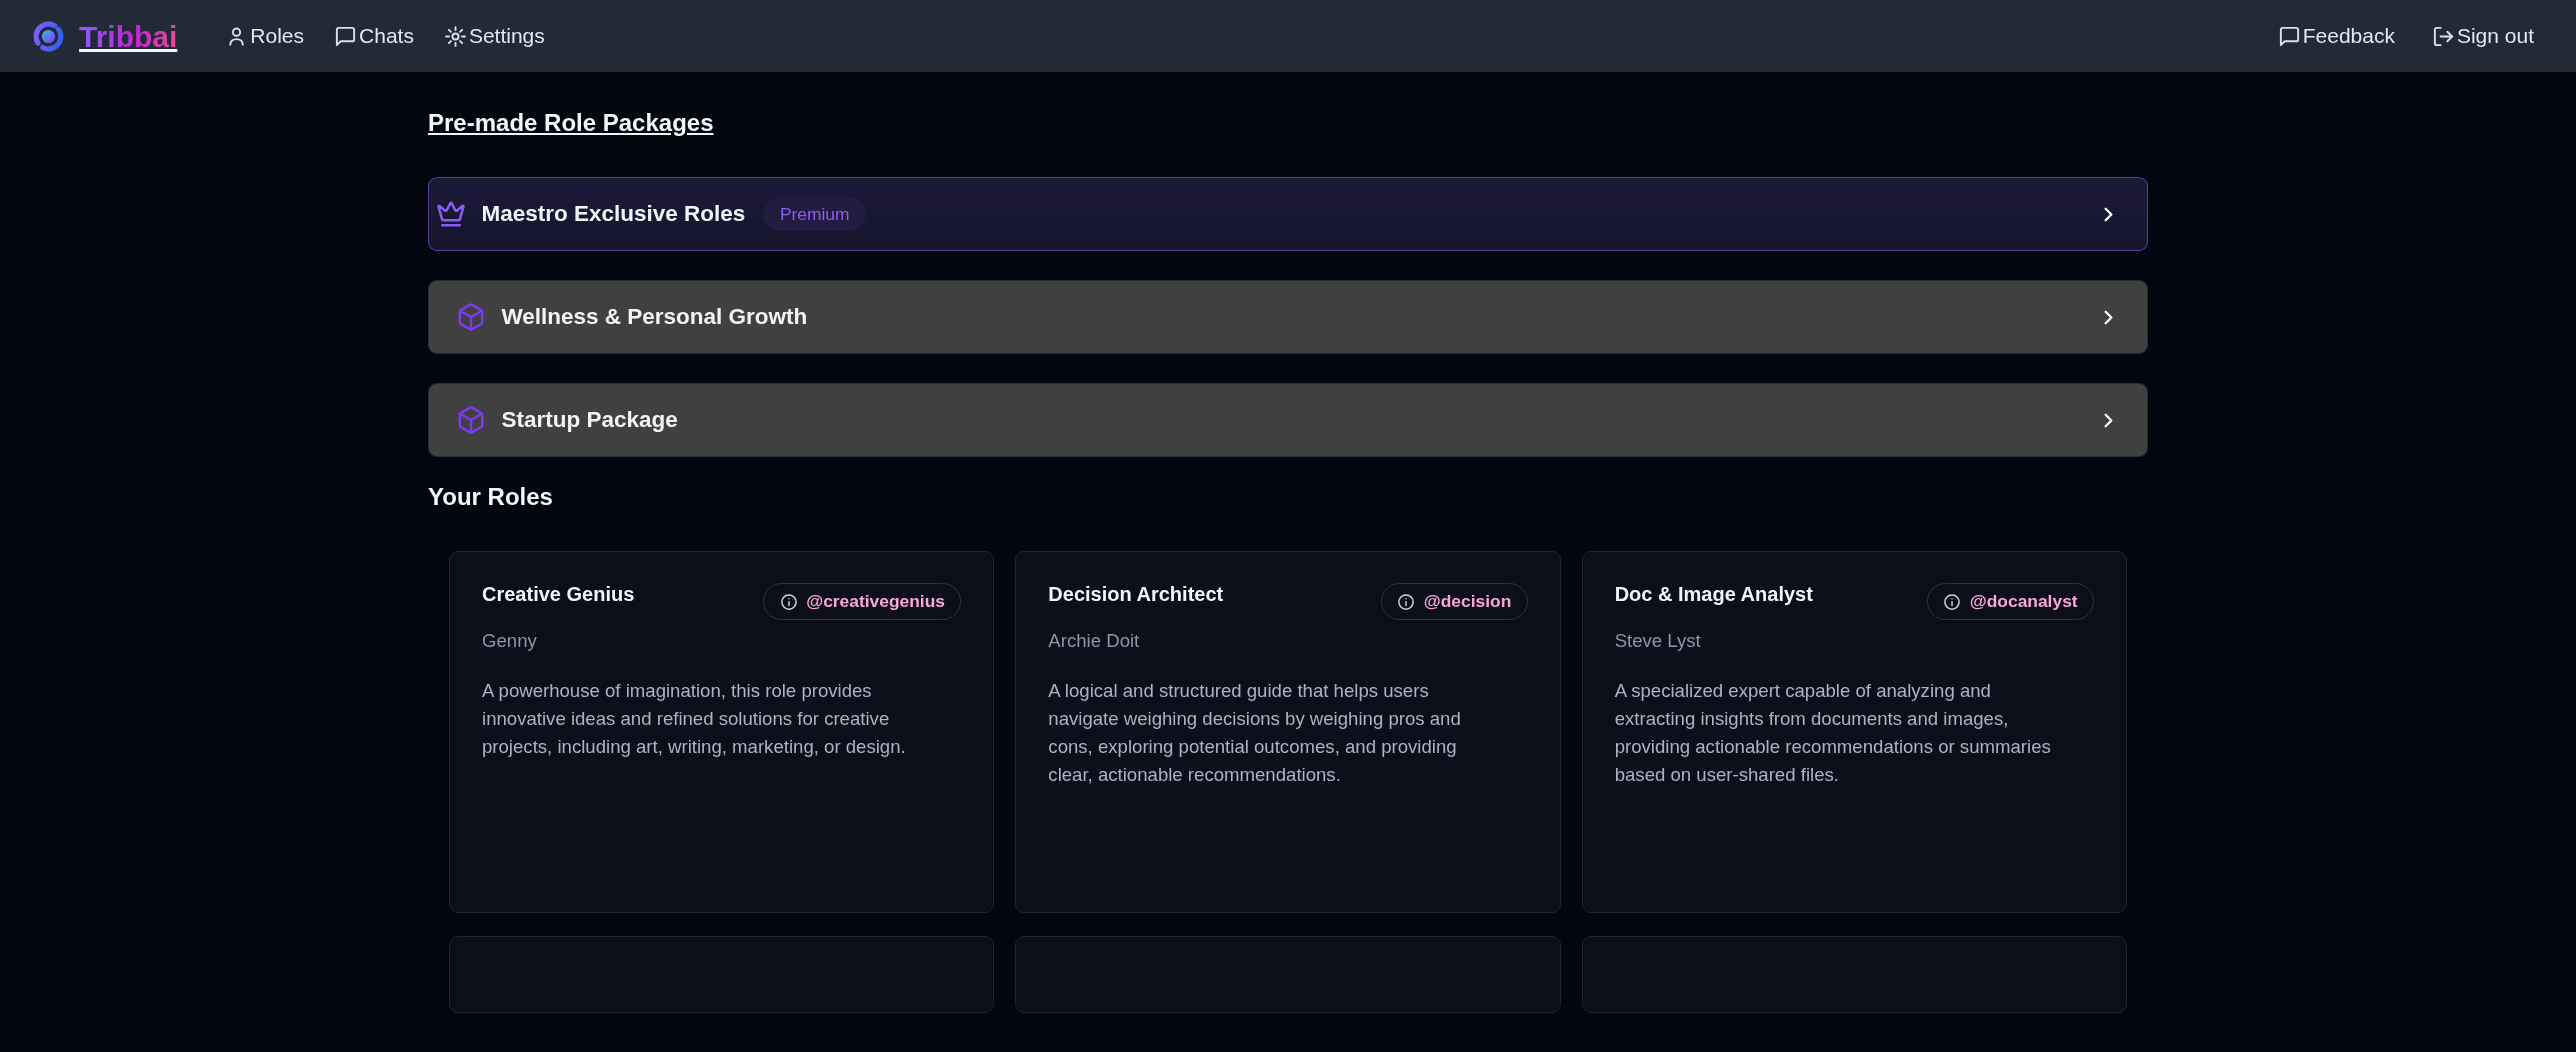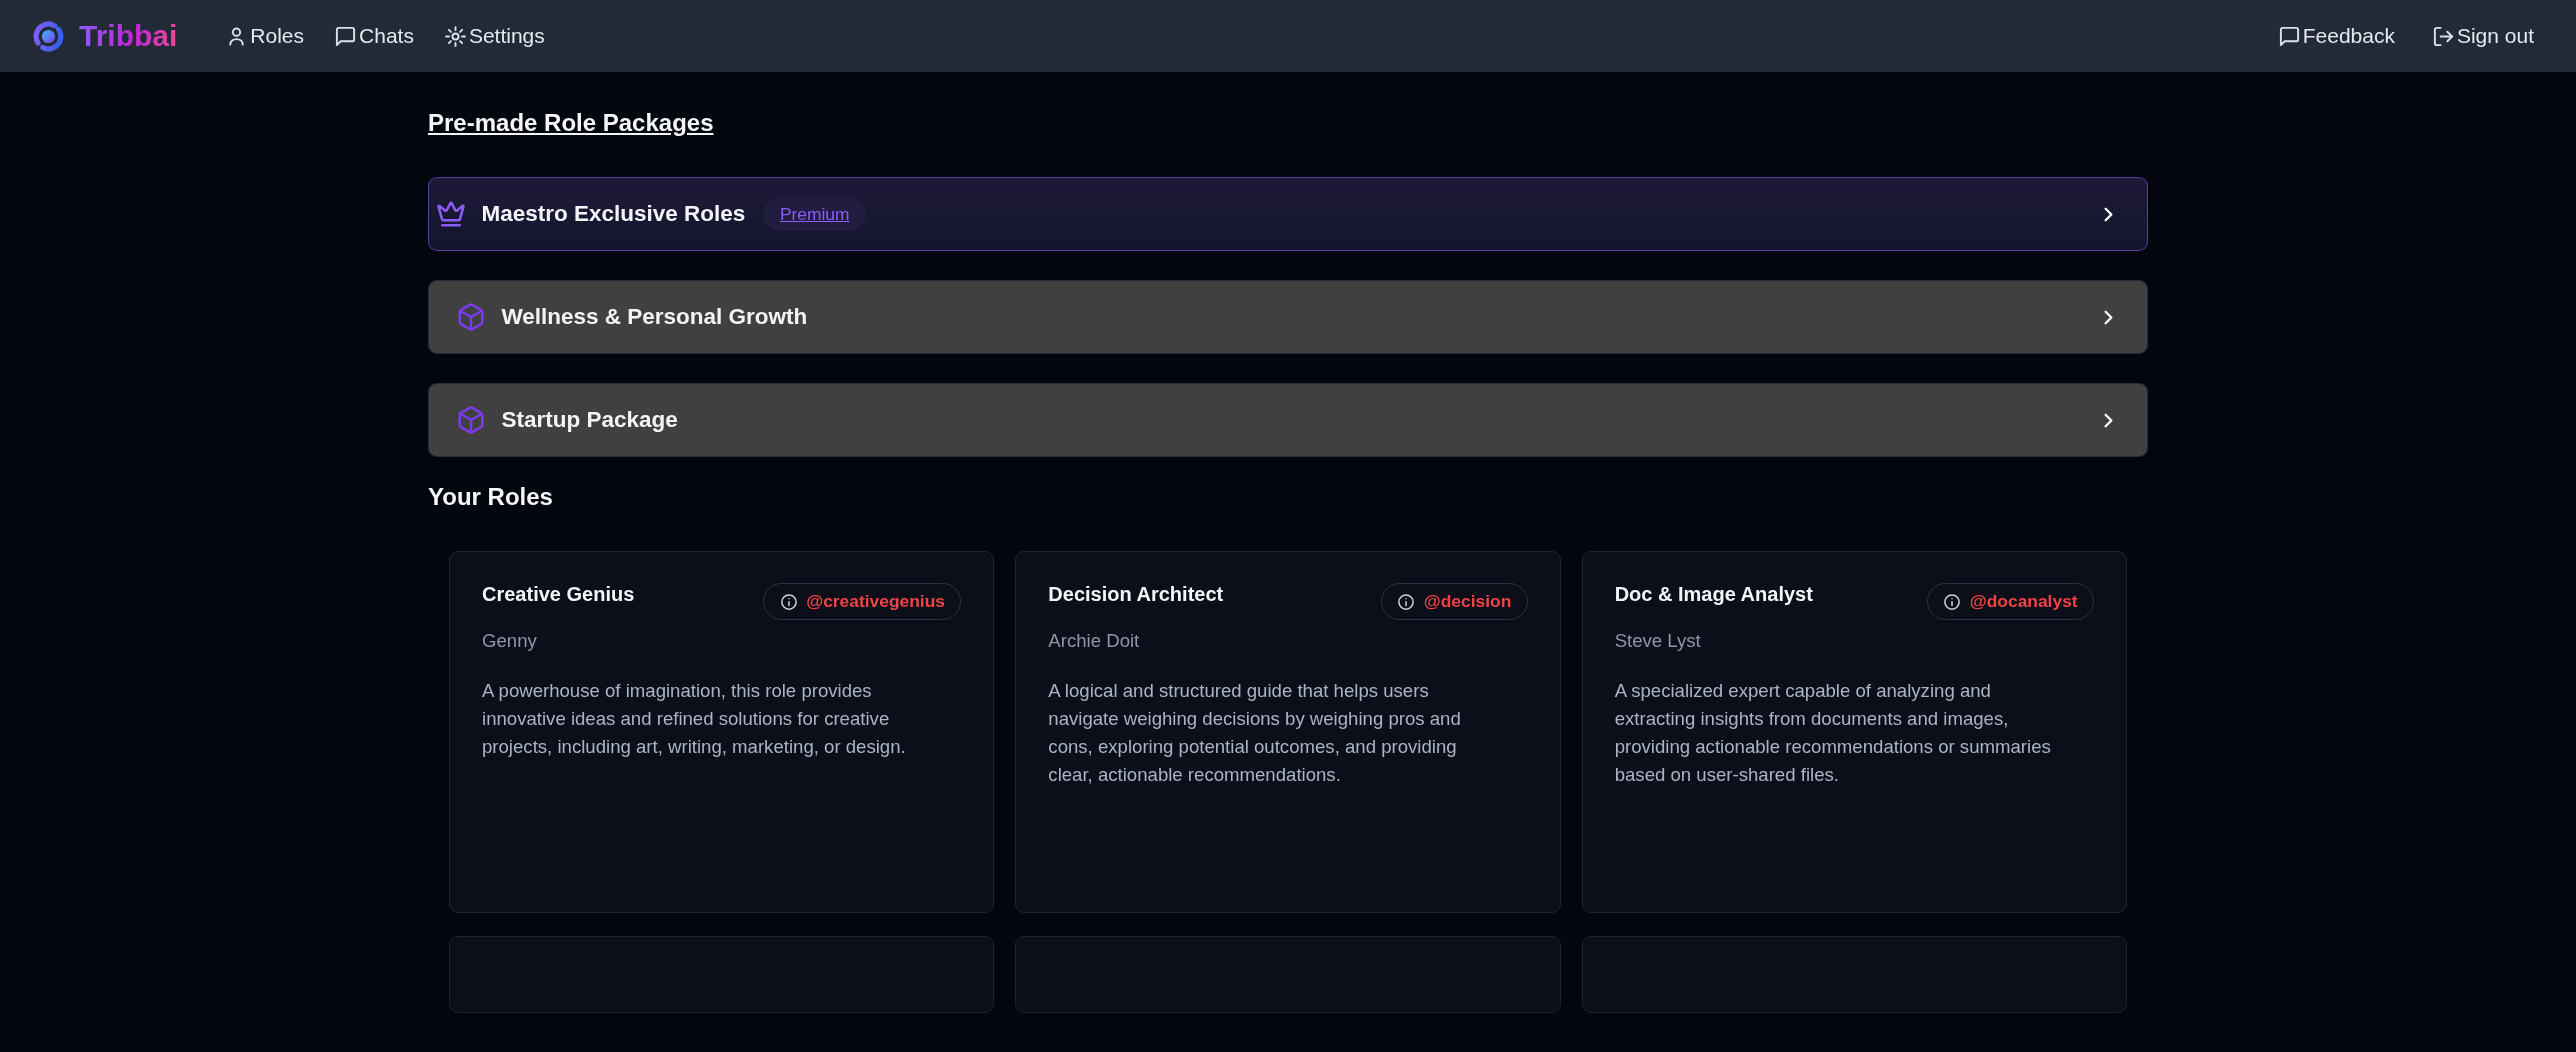--- a/index.html
+++ b/index.html
@@ -11,21 +11,21 @@
     color:#f3f5f8;
   }
   svg { display:block; }
 
   
   .topnav {
     height:72px; background:#222a38;
     display:flex; align-items:center;
     padding:0 42px 0 31px;
   }
-  .brand { display:flex; align-items:center; gap:13px; cursor:pointer; }
+  .brand { display:flex; align-items:flex-end; gap:13px; cursor:pointer;text-decoration:underline; }
   .brand-word {
     font-size:30px; font-weight:bold; letter-spacing:0;
     background:linear-gradient(90deg,#8b5cf6 0%,#c026d3 55%,#ec4899 100%);
     -webkit-background-clip:text; background-clip:text;
     -webkit-text-fill-color:transparent; color:transparent;
   }
   .nav-links { display:flex; align-items:center; gap:30px; margin-left:48px; }
   .nav-link {
     display:flex; align-items:center; gap:2px;
     color:#e4e8ef; font-size:21px; font-weight:500; cursor:pointer;
@@ -65,40 +65,40 @@
   }
   .package-row.premium {
     background:linear-gradient(180deg, rgba(139,92,246,0.10), rgba(139,92,246,0.04)), #101224;
     border-color:rgba(139,92,246,0.55);
     padding-left:7px;
   }
   .package-icon-wrap { margin-right:15.4px; }
   .package-title { font-size:22.5px; font-weight:600; color:#f2f4f8; }
   .premium-pill {
     margin-left:18px; padding:6.4px 16.7px; border-radius:642px;
-    background:#231c41; color:#8b5cf6; font-size:17.4px; font-weight:500;text-decoration:underline;
+    background:#231c41; color:#8b5cf6; font-size:17.4px; font-weight:500;
   }
   .row-spacer { flex:1; }
 
   .roles-grid {
     margin:40px 21px 0; display:grid;
     grid-template-columns:repeat(3, 1fr); gap:21px;
   }
   .role-card {
     height:362px; background:#0c0f1a;
     border:1.3px solid #1e2432; border-radius:9px;
     padding:31px 32px; cursor:pointer;
   }
   .card-head { display:flex; justify-content:space-between; align-items:flex-start; }
   .role-title { font-size:20px; font-weight:bold; color:#f3f5f8; }
   .handle-badge {
     display:flex; align-items:center; gap:8.4px;
     height:37px; padding:0 15.4px; flex:none;
     border:1.3px solid #2b3344; border-radius:642px;
-    font-size:17.4px; font-weight:bold; color:#ef4444;
+    font-size:17.4px; font-weight:bold; color:#f9a8d4;
   }
   .handle-badge svg { stroke:#cdd4de; }
   .role-sub { margin-top:10.3px; font-size:18.6px; color:#8d97a8; }
   .role-desc { margin-top:24.4px; font-size:18.6px; line-height:28px; color:#a9b4c6; width:92%; }
 
   .stub-grid { margin-top:22.5px; }
   .stub-card { height:77px; }
 </style>
 </head>
 <body>

